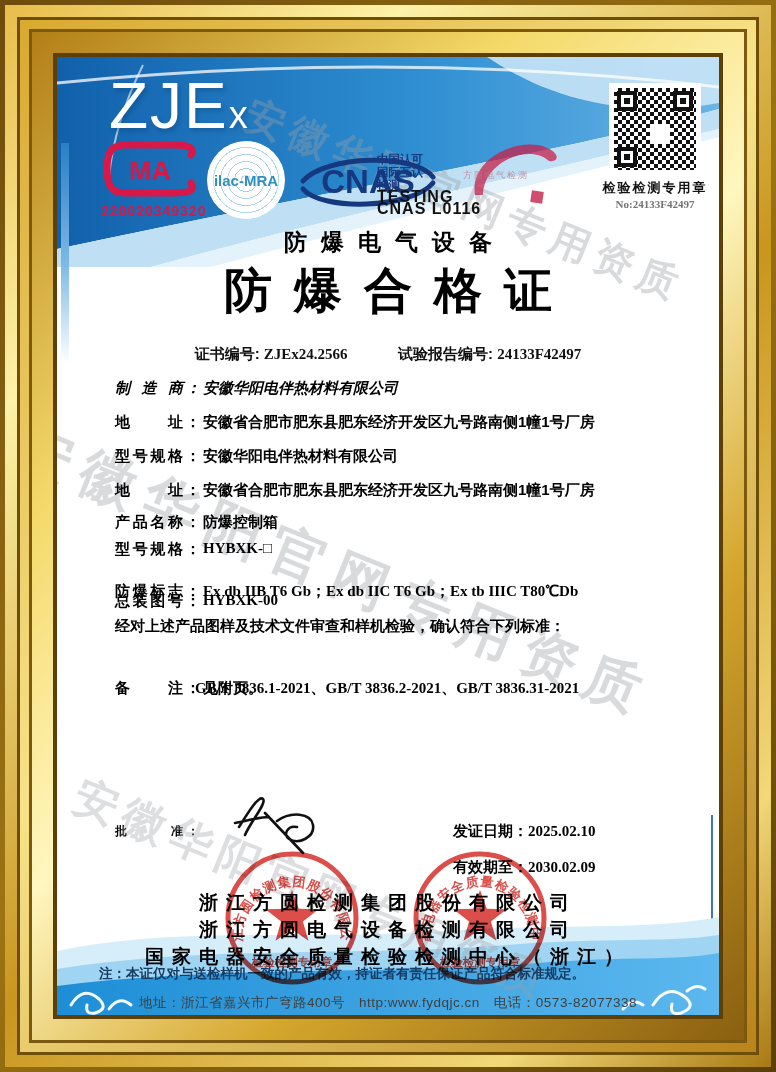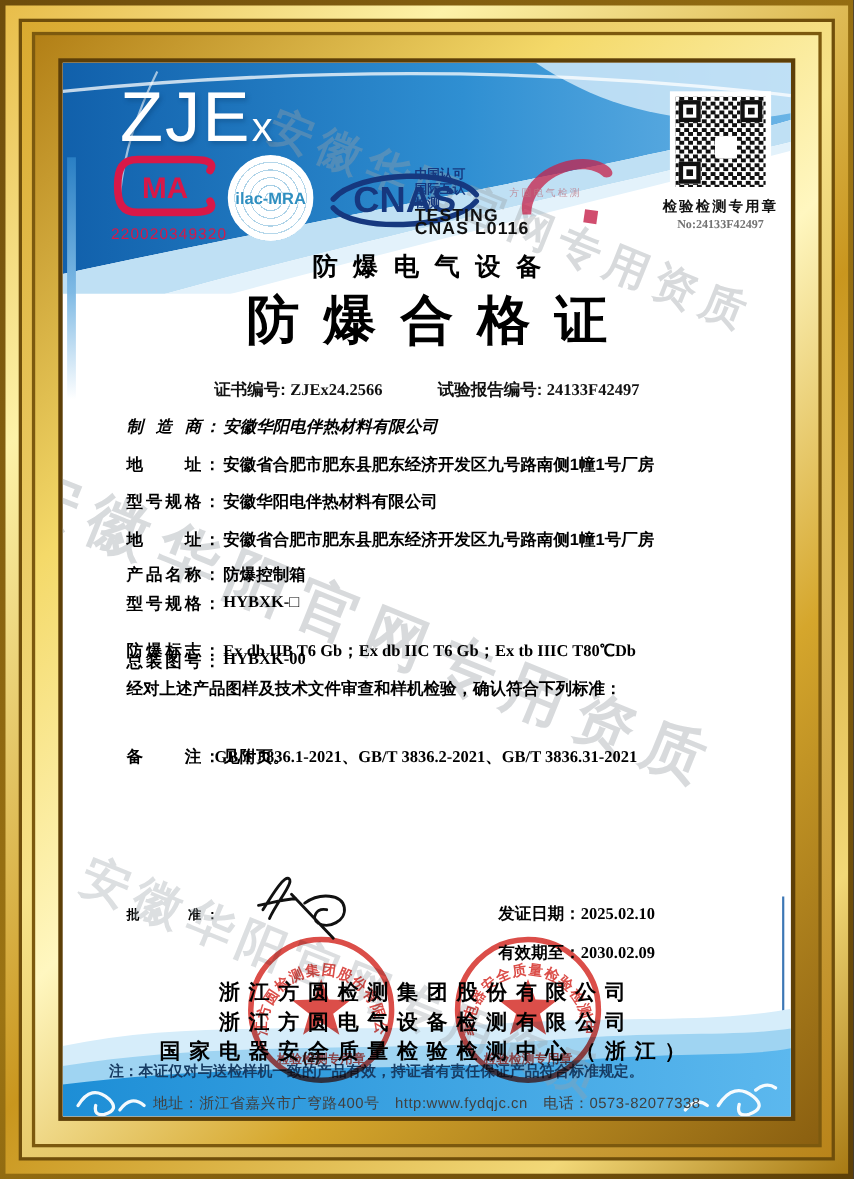--- a/index.html
+++ b/index.html
@@ -23,21 +23,21 @@
   .wm{z-index:1;color:#9aa0a6;opacity:.38;font-weight:700;white-space:nowrap;
       transform-origin:left top;transform:rotate(22deg);letter-spacing:7px;pointer-events:none;}
   .wm1{left:200px;top:30px;font-size:40px;}
   .wm2{left:-24px;top:352px;font-size:56px;letter-spacing:12px;}
   .wm3{left:30px;top:710px;font-size:44px;z-index:3;opacity:.34;}
   
   .zjex{left:52px;top:12px;z-index:2;color:#fff;font-weight:400;font-size:64px;
         letter-spacing:2px;text-shadow:2px 3px 4px rgba(10,60,110,.35);}
   .zjex .x{font-size:38px;}
   .cma{left:44px;top:84px;z-index:2;width:104px;text-align:center;}
-  .cma-num{color:#d81848;font-weight:400;font-size:14px;letter-spacing:1px;margin-top:2px;}
+  .cma-num{color:#d81848;font-weight:700;font-size:14px;letter-spacing:1px;margin-top:2px;}
   .ilac{left:150px;top:84px;z-index:2;width:78px;height:78px;border-radius:50%;
         background:radial-gradient(circle at 50% 50%, #fff 0 4px, #a6cfe6 4px 5px, #fff 5px 11px, #a6cfe6 11px 12px, #fff 12px 18px, #aed3e8 18px 19px, #fff 19px 25px, #aed3e8 25px 26px, #fff 26px 32px, #b5d7ea 32px 33px, #fff 33px 39px, #b5d7ea 39px 40px, #fff 40px);
         display:flex;align-items:center;justify-content:center;}
   .ilac span{color:#2f8fc0;font-weight:800;font-size:15px;text-shadow:0 0 3px #fff,0 0 3px #fff;}
   .cnas{left:236px;top:94px;z-index:2;}
   .cnas-info{left:320px;top:96px;z-index:2;color:#16387f;font-weight:700;font-size:11.5px;line-height:13px;}
   .cnas-test{left:320px;top:134px;z-index:2;color:#111;font-weight:800;font-size:16px;line-height:12px;letter-spacing:1px;}
   .fy-logo{left:382px;top:72px;z-index:2;}
   .fy-text{left:406px;top:112px;z-index:2;color:rgba(190,120,135,.75);font-size:9px;letter-spacing:2px;font-family:Liberation Mono, monospace;}
   .qr-wrap{left:543px;top:26px;z-index:2;width:110px;text-align:center;}

